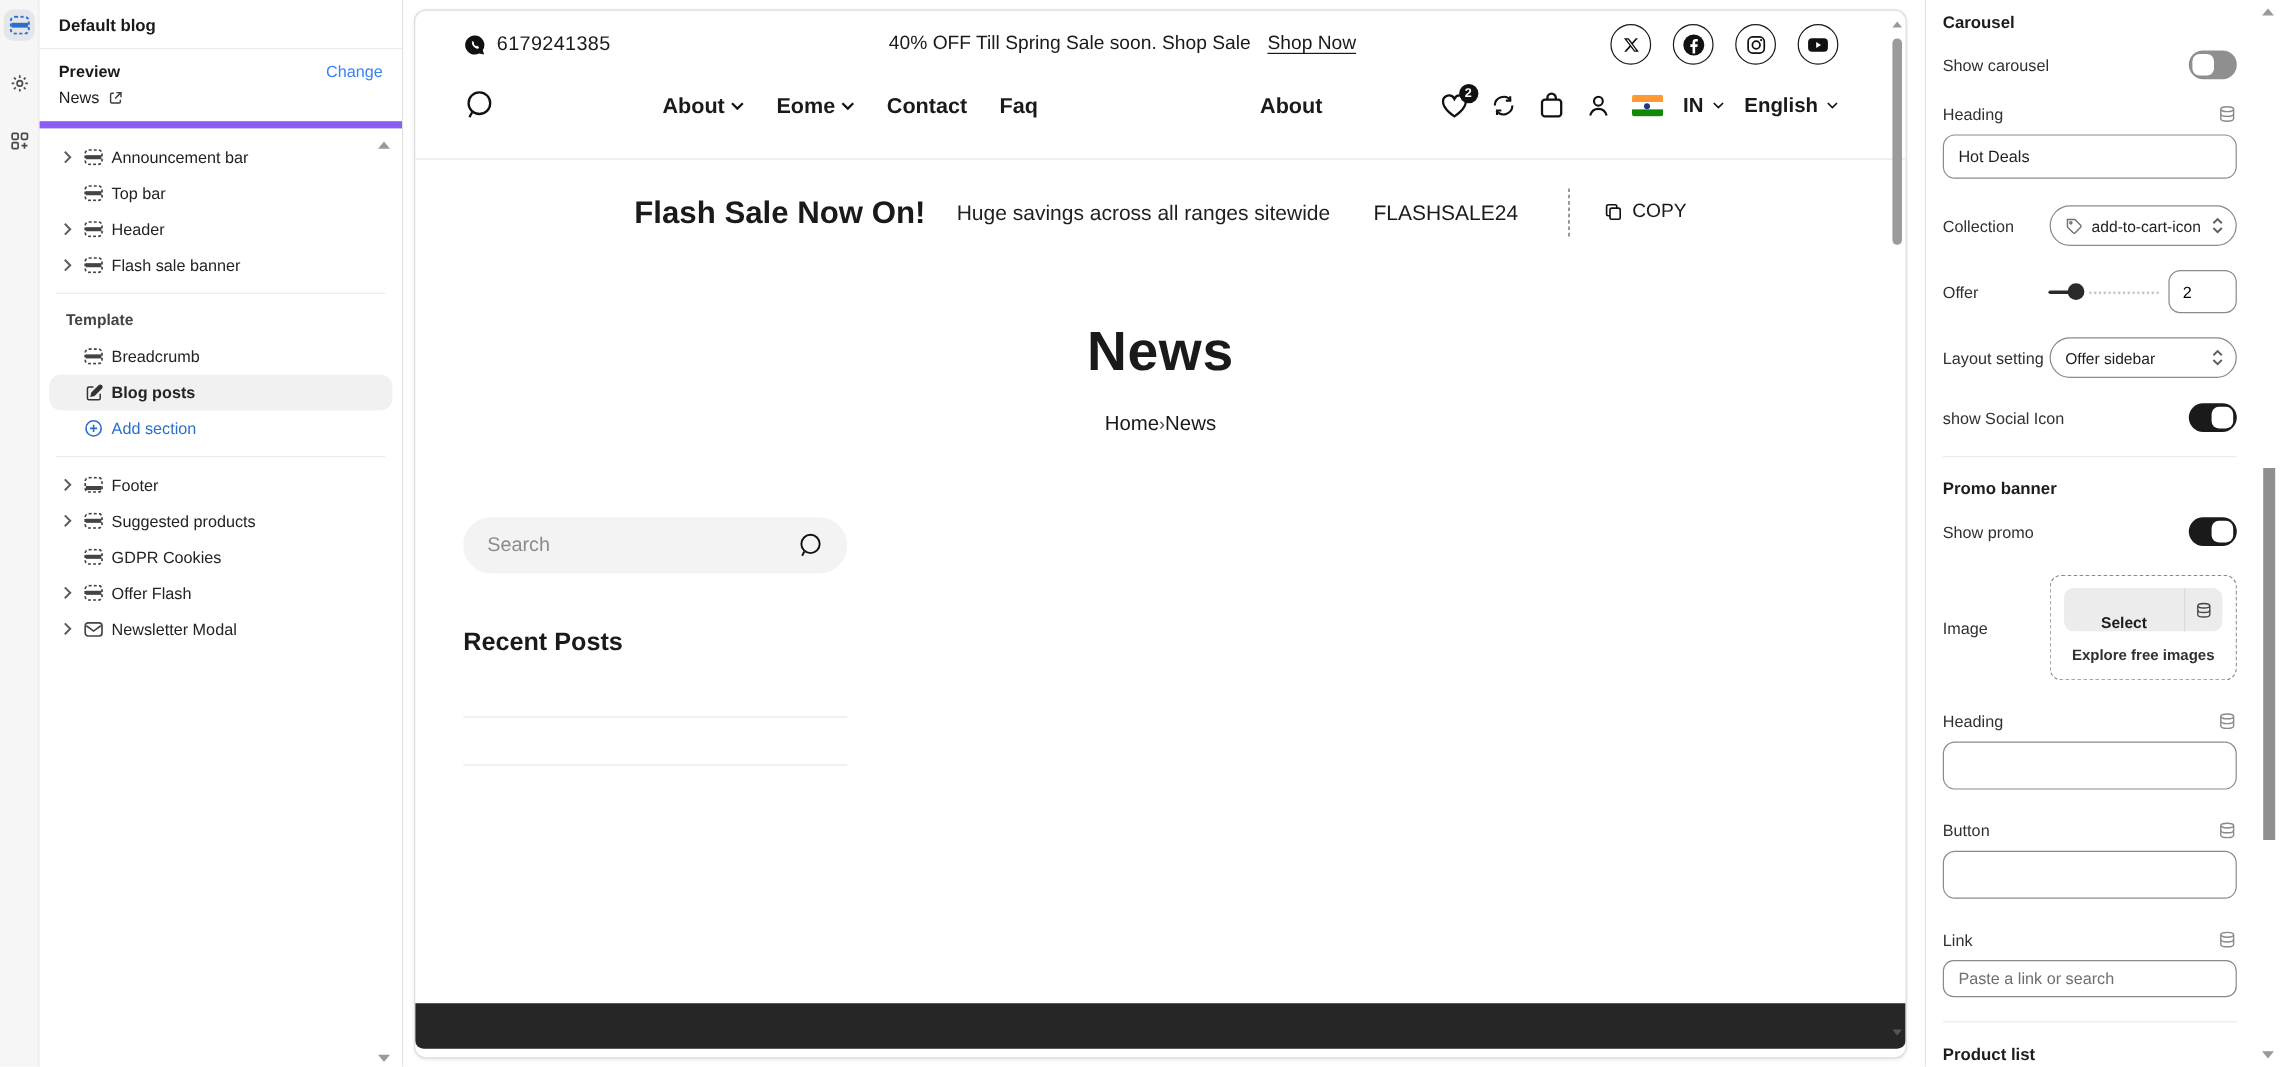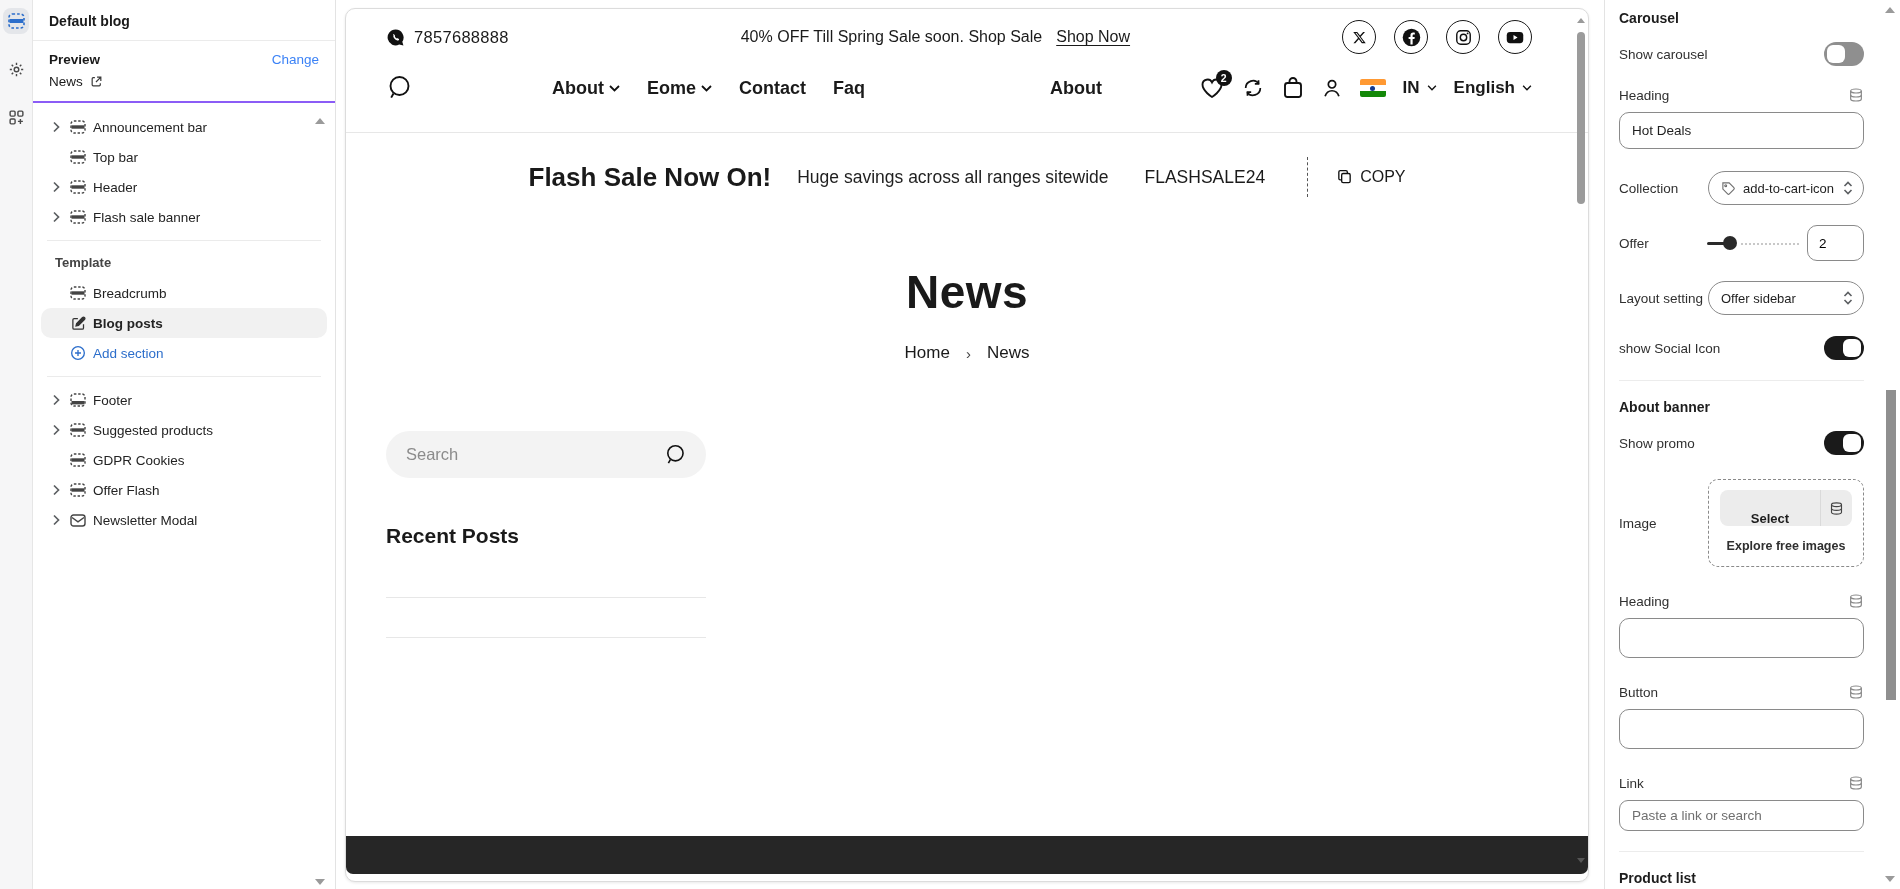--- a/index.html
+++ b/index.html
@@ -11,21 +11,21 @@
   .rail { width:33px; background:#f6f6f7; border-right:1px solid #e6e6e6;
     display:flex; flex-direction:column; align-items:center; padding-top:8px; flex:none; }
   .rail-btn { width:26px; height:26px; border-radius:8px; display:flex; align-items:center;
     justify-content:center; margin-bottom:22px; }
   .rail-btn.active { background:#e4e6ea; }
 
   
   .sidebar { width:303px; background:#fff; border-right:1px solid #e3e3e3;
     position:relative; flex:none; font-size:13.5px; }
   .sb-head { padding:13px 16px 11px; font-weight:700; font-size:14px; border-bottom:1px solid #ebebeb; }
-  .sb-preview { padding:11px 16px 12px; border-bottom:2px solid #8b5cf6; }
+  .sb-preview { padding:11px 16px 12px; border-bottom:6px solid #8b5cf6; }
   .sb-preview .row1 { display:flex; justify-content:space-between; align-items:center; }
   .sb-preview .lbl { font-weight:700; }
   .link { color:#3b82f6; cursor:pointer; }
   .sb-preview .row2 { margin-top:7px; display:flex; align-items:center; gap:7px; }
   .tree { padding:9px 8px 0 8px; }
   .trow { display:flex; align-items:center; height:30px; padding:0 6px; border-radius:10px; cursor:pointer; }
   .trow.selected { background:#f1f1f1; }
   .chev { width:18px; display:flex; justify-content:center; color:#5c5f62; }
   .tic { width:26px; display:flex; justify-content:center; }
   .tlabel { margin-left:2px; color:#232323; }
@@ -69,21 +69,21 @@
   .lang { display:flex; align-items:center; gap:7px; font-weight:700; font-size:17px; }
 
   .sf-flash { display:flex; align-items:center; justify-content:center; padding:24px 0 16px; gap:26px; }
   .flash-title { font-weight:700; font-size:26px; }
   .flash-sub { font-size:17.5px; color:#1f1f1f; }
   .flash-code { font-size:17.5px; margin-left:10px; }
   .flash-div { border-left:1.6px dashed #555; height:40px; margin:0 2px 0 16px; }
   .copy-btn { display:flex; align-items:center; gap:7px; font-size:16px; cursor:pointer; }
 
   .sf-title { text-align:center; font-size:46px; font-weight:700; margin-top:52px; letter-spacing:.5px; }
-  .sf-bc { display:flex; justify-content:center; gap:16px; margin-top:24px; font-size:17px; align-items:center; }
+  .sf-bc { display:flex; justify-content:center; margin-top:24px; font-size:17px; align-items:center; }
   .sf-bc .sep { color:#444; font-size:15px; }
 
   .sf-widgets { margin:68px 0 0 40px; width:320px; }
   .search-pill { background:#f3f3f3; border-radius:26px; height:47px; display:flex;
     align-items:center; padding:0 20px;justify-content:center; }
   .search-pill input { border:none; outline:none; background:transparent; flex:1;
     font-size:16.5px; font-family:inherit; color:#333; }
   .search-pill input::placeholder { color:#8b8b8b; }
   .wheading { font-weight:700; font-size:21px; margin-top:46px; }
   .wdiv { border-top:1px solid #e7e7e7; }
@@ -358,21 +358,21 @@
     <div class="card">
 
       <div class="sf-topbar">
         <div class="sf-phone">
           <span class="ic">
             <svg width="19" height="19" viewBox="0 0 24 24">
                 <path d="M12 2a10 10 0 1 0 4.6 18.9L22 22l-1.4-4.6A10 10 0 0 0 12 2z" fill="#111"></path>
                 <path d="M8.5 8.2c.5-.8 1.4-.9 1.9-.2l.9 1.1c.3.5.2 1.1-.2 1.5 0 0 .4 1 1.2 1.7.8.8 1.7 1.1 1.7 1.1.4-.4 1-.5 1.5-.2l1.1.9c.7.5.6 1.4-.2 1.9-1.3.8-3.3.1-5.3-1.8-1.9-2-2.6-4-1.8-5.3z" fill="#fff" transform="scale(.9) translate(1.3 1.3)"></path>
               </svg>
           </span>
-          <span>7857688888</span>
+          <span>6179241385</span>
         </div>
         <div class="sf-ann">
           <span>40% OFF Till Spring Sale soon. Shop Sale</span><span class="shopnow">Shop Now</span>
         </div>
         <div class="socials">
           <span class="soc">
               <span class="ic">
                 <svg width="15" height="15" viewBox="0 0 24 24" fill="#111">
                   <path d="M17.8 3h3l-6.8 7.8L22 21h-6.2l-4.9-6.3L5.3 21h-3l7.3-8.4L2 3h6.4l4.4 5.8L17.8 3zm-1.1 16.2h1.7L7.4 4.7H5.6l11.1 14.5z"></path>
                 </svg>
@@ -596,21 +596,21 @@
 
     <div class="srow" style="margin-top:21px;">
       <span class="lab">show Social Icon</span>
       <span class="toggle on">
           <span class="knob"></span>
         </span>
     </div>
 
     <div class="sdivider"></div>
 
-    <div class="set-title">About banner</div>
+    <div class="set-title">Promo banner</div>
 
     <div class="srow">
       <span class="lab">Show promo</span>
       <span class="toggle on">
           <span class="knob"></span>
         </span>
     </div>
 
     <div class="srow" style="margin-top:24px; align-items:center;">
       <span class="lab">Image</span>

